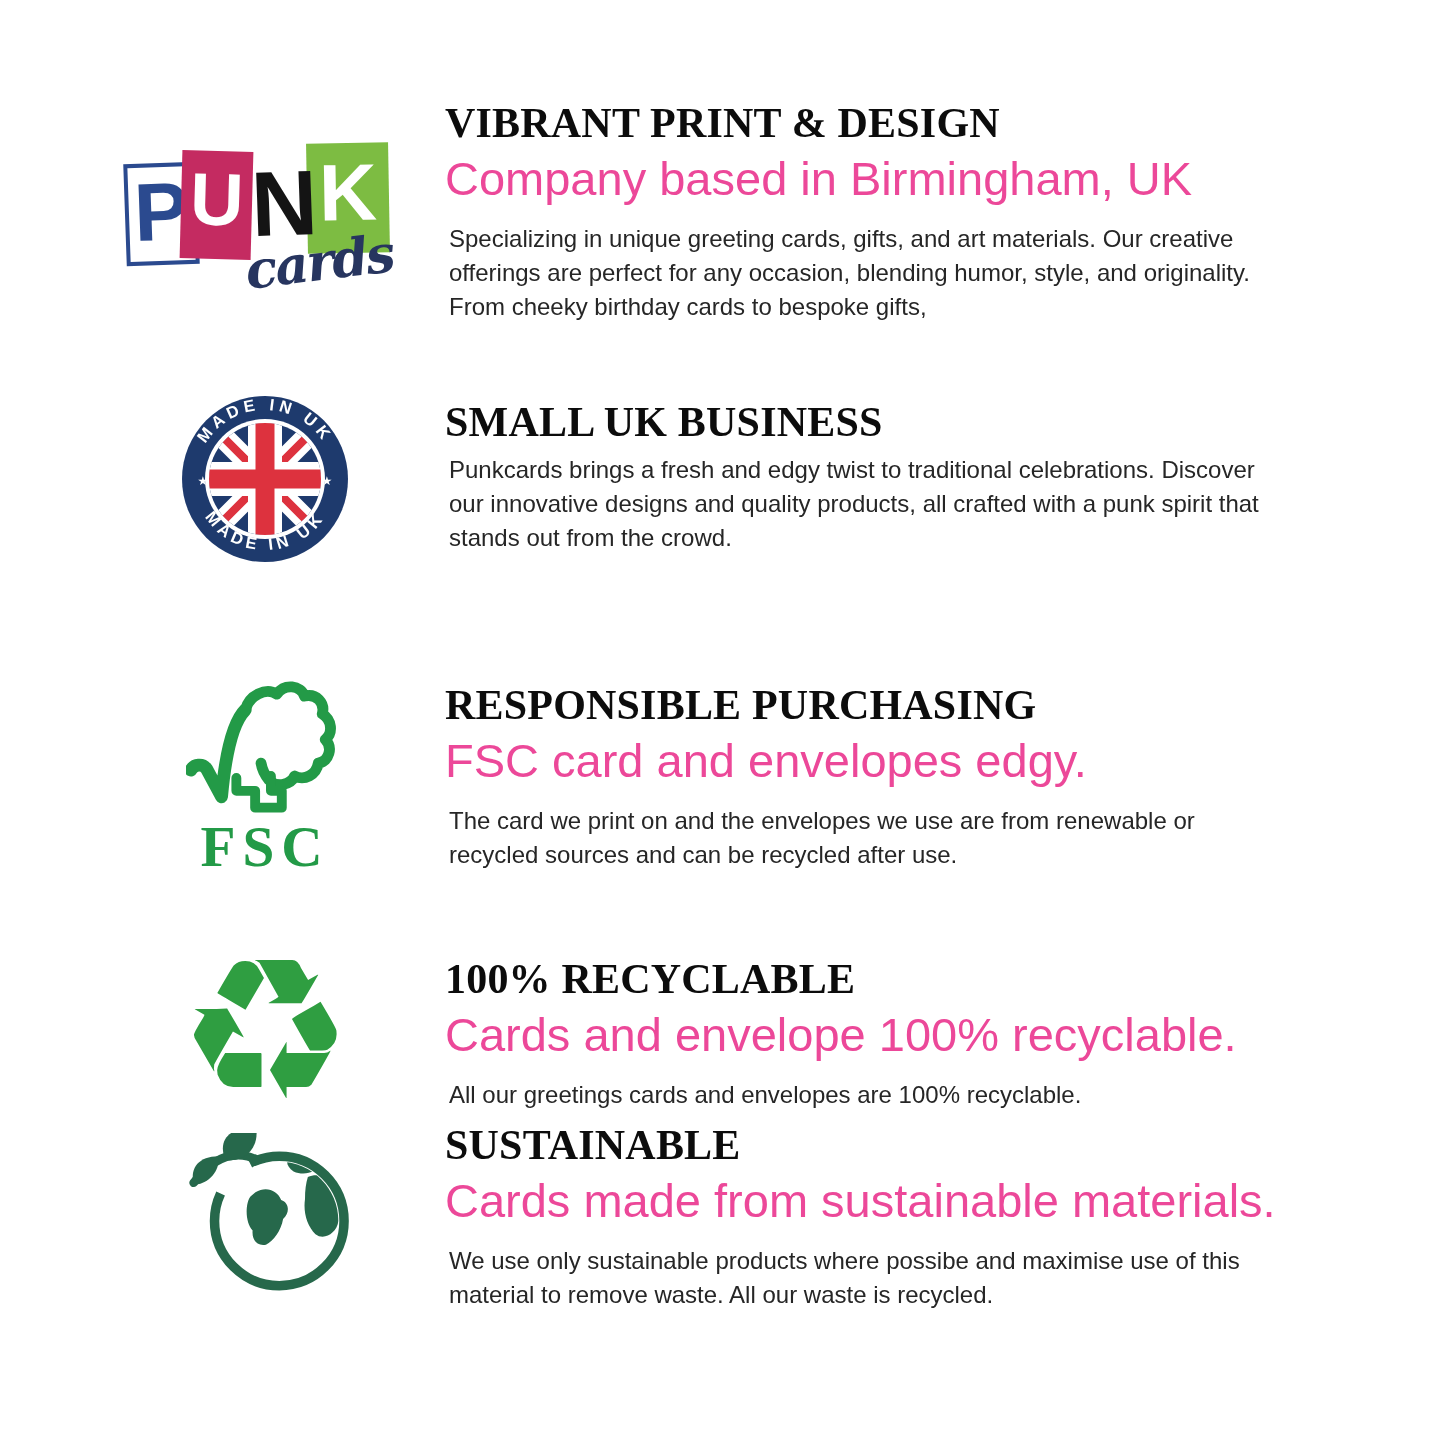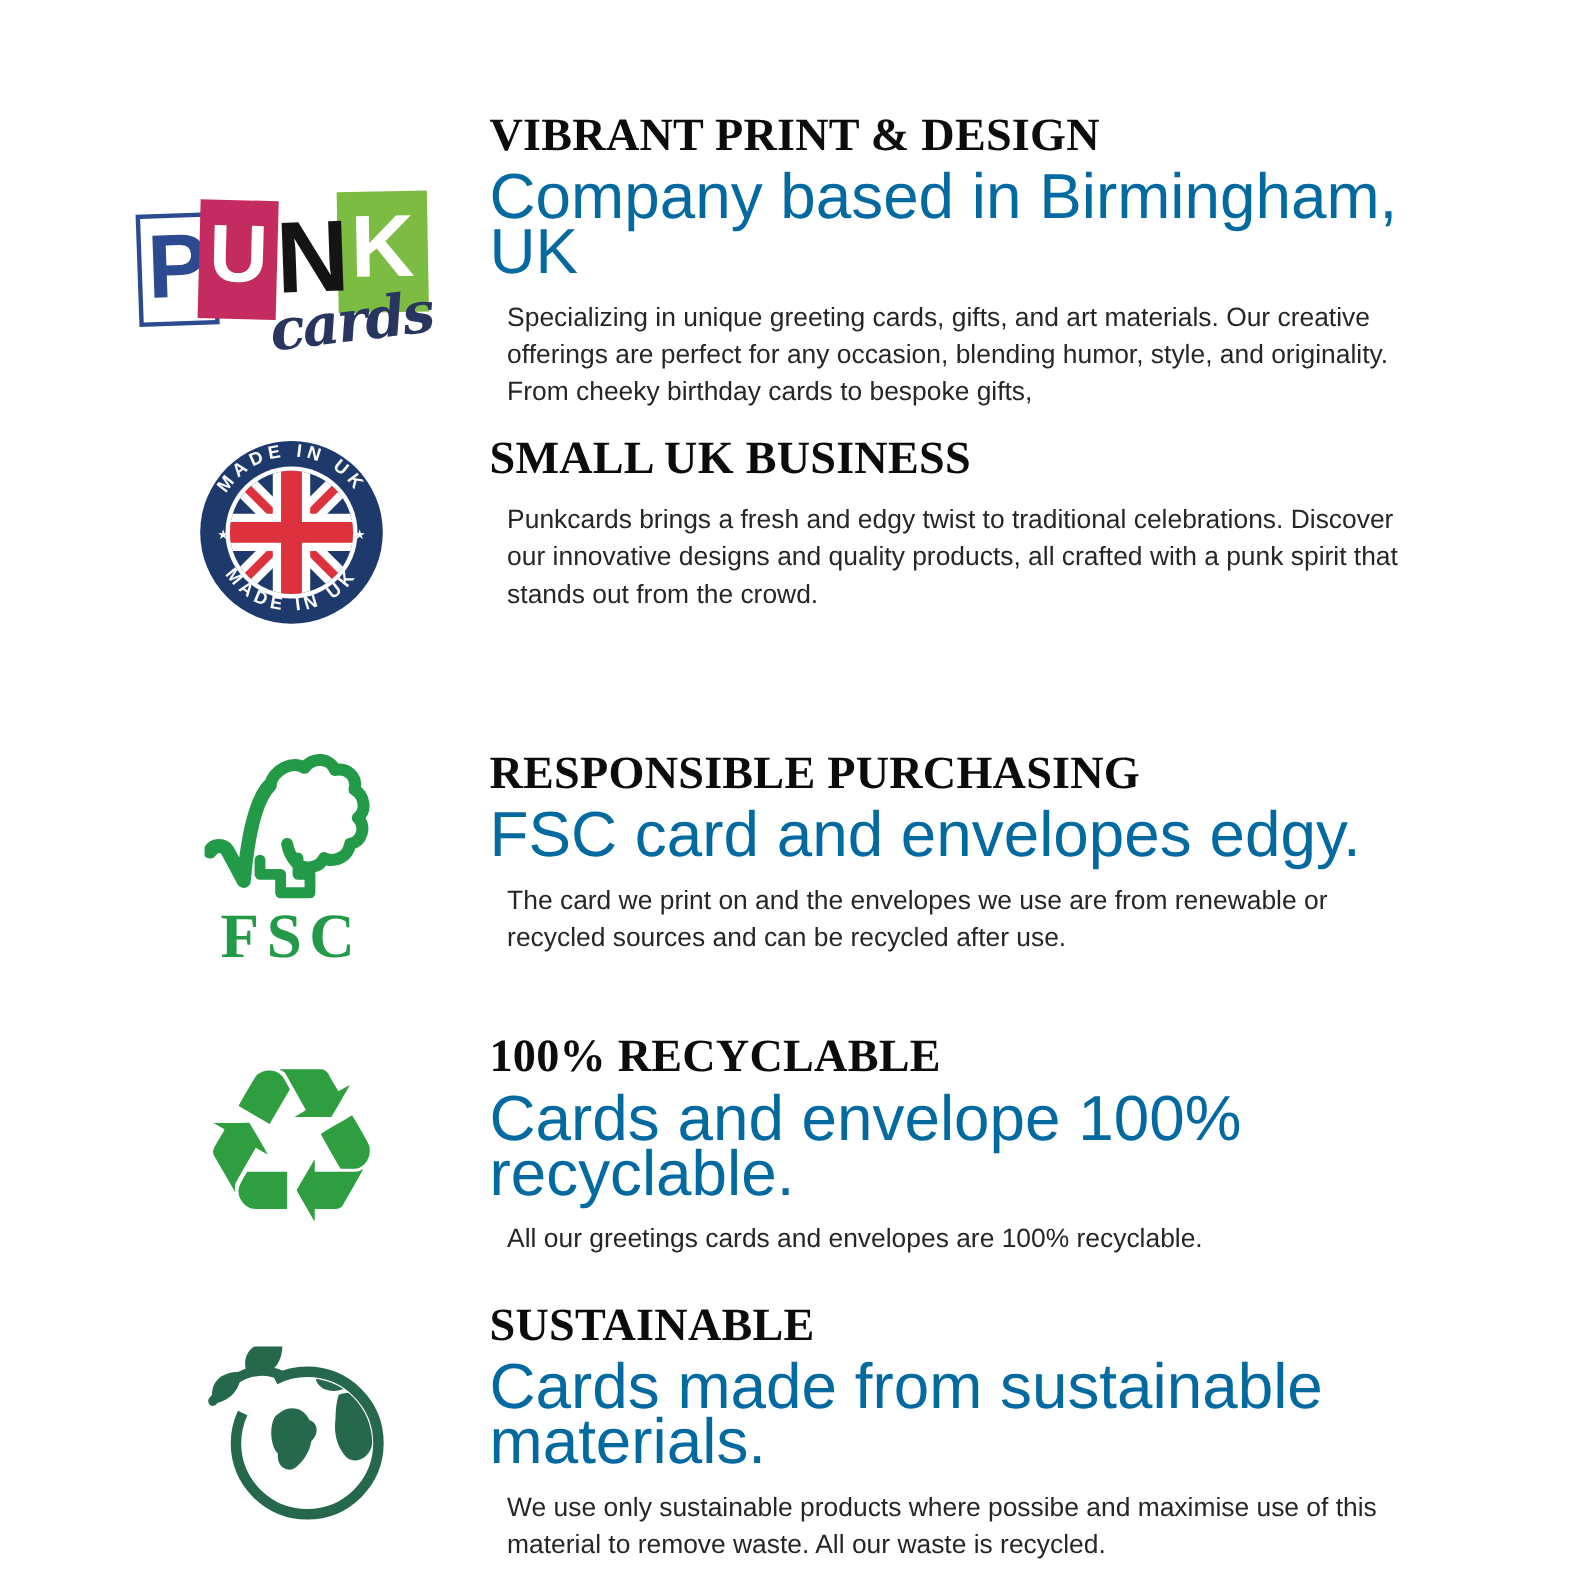--- a/index.html
+++ b/index.html
@@ -21,25 +21,25 @@
     display:flex;justify-content:center;align-items:center;
   }
   .text-col{flex:1;padding-right:110px;}
   .heading{
     margin:0 0 8px 0;
     font-size:42px;line-height:46px;font-weight:700;
     color:#0c0c0c;letter-spacing:0.2px;font-family:Liberation Serif, serif;
   }
   .sub{
     margin:0 0 18px 0;
-    font-size:58px;line-height:50px;font-weight:400;
-    color:#0369a1;
+    font-size:47px;line-height:50px;font-weight:400;
+    color:#ec4899;
   }
   .body-text{
-    margin:16px;
+    margin:4px;
     font-size:24px;line-height:34px;font-weight:400;
     color:#262626;
     white-space:pre-line;
     max-width:880px;
   }
 
   
   .punk-logo{position:relative;width:280px;height:150px;flex:none;}
   .punk-letter{position:absolute;font-weight:700;line-height:1;display:block;}
   .punk-p{
@@ -155,21 +155,21 @@
   <div class="icon-col">
     <div class="recycle-glyph">♻</div>
   </div>
   <div class="text-col">
     <h2 class="heading">100% RECYCLABLE</h2>
     <p class="sub">Cards and envelope 100% recyclable.</p>
     <p class="body-text">All our greetings cards and envelopes are 100% recyclable.</p>
   </div>
 </div>
 
-<div class="row" style="top:1182px;">
+<div class="row" style="top:1122px;">
   <div class="icon-col">
     <svg class="svg-icon" width="200" height="172" viewBox="0 0 210 180">
       <defs>
         <clipPath id="globeClip">
             <circle cx="120" cy="92" r="62"></circle>
           </clipPath>
       </defs>
       <circle cx="120" cy="92" r="68" fill="none" stroke="#26684b" stroke-width="10" stroke-dasharray="243 45 427"></circle>
       <path d="M97,28 C72,16 50,26 30,52" fill="none" stroke="#26684b" stroke-width="9" stroke-linecap="round"></path>
       <g fill="#26684b">

